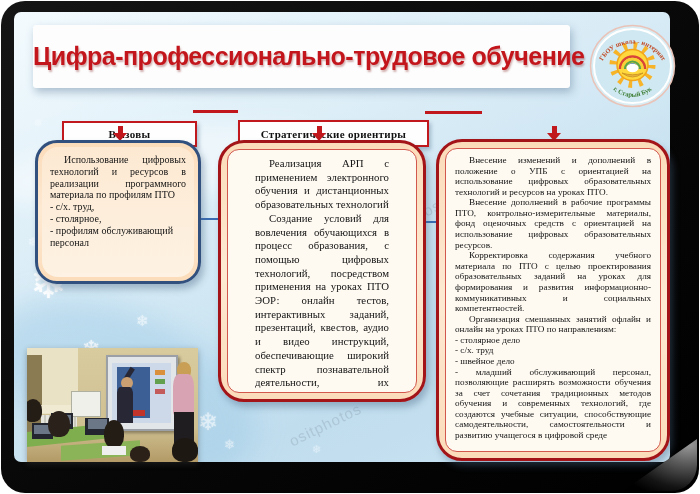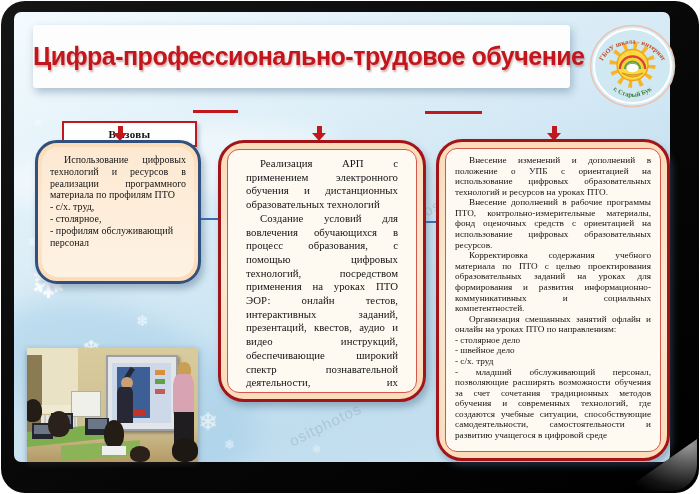--- a/index.html
+++ b/index.html
@@ -41,21 +41,21 @@
   .cbox.red{border:3px solid #a31418;border-radius:26px;}
   .inner{position:absolute;inset:6px;background:#fefaf2;border:1px solid #d2574d;border-radius:12px;
          overflow:hidden;}
   .innerL{position:absolute;inset:4px;background:linear-gradient(180deg,#fde9d2,#fdf2e3);border-radius:16px;
           overflow:hidden;}
   .txt{color:#141414;}
   .txt p{margin:0;text-align:justify;text-align-last:left;}
   .txt .ind{text-indent:14px;}
   .txt .li{text-align:left;}
   .t-left{font-size:10px;line-height:1.18;padding:7px 8px;}
-  .t-mid{font-size:10.8px;line-height:1.27;padding:7px 18px;}
+  .t-mid{font-size:10.8px;line-height:1.27;padding:7px 27px;}
   .t-right{font-size:9.2px;line-height:1.15;padding:6px 9px;}
   .photo{position:absolute;left:27px;top:348px;width:171px;height:114px;overflow:hidden;
          box-shadow:0 2px 6px rgba(60,60,60,.4);background:linear-gradient(180deg,#d8cb9e 0%,#cfc091 70%,#b39a66 100%);}
   .photo div{position:absolute;}
   .ph-wall-left{left:0;top:0;width:30%;height:58%;background:#e9e2c4;}
   .ph-door{left:0;top:6%;width:9%;height:74%;background:#8b7b52;}
   .ph-sill{left:4%;top:50%;width:27%;height:7%;background:#f0ead2;}
   .ph-radiator{left:8%;top:59%;width:21%;height:17%;background:repeating-linear-gradient(90deg,#e6e6de 0 3px,#c9c9bd 3px 5px);}
   .ph-easel{left:26%;top:38%;width:16%;height:21%;background:#eff0ea;border:1px solid #b0b0a0;}
   .ph-board{left:46%;top:6%;width:40%;height:63%;background:#e3e6e8;border:2px solid #9aa0a6;
@@ -144,20 +144,23 @@
         </text>
         <text font-size="6.6" font-weight="bold" fill="#3e7d35" font-family="Liberation Serif, serif">
           <textPath href="#arcBot" startOffset="50%" text-anchor="middle">г. Старый Бук</textPath>
         </text>
       </svg>
     </div>
 
     <div class="hbox" style="left:62px;top:101px;width:131px;height:22px;">
       <span>Вызовы</span>
     </div>
+    <div class="hbox" style="left:238px;top:100px;width:187px;height:23px;">
+      <span>Стратегические ориентиры</span>
+    </div>
 
     <div class="conn" style="left:193px;top:110px;width:45px;"></div>
     <div class="conn" style="left:425px;top:111px;width:57px;"></div>
 
     <div class="arrow" style="left:113px;top:126px;">
       <div class="stem"></div>
         <div class="head"></div>
     </div>
     <div class="arrow" style="left:312px;top:126px;">
       <div class="stem"></div>
@@ -192,22 +195,22 @@
     </div>
 
     <div class="cbox red" style="left:436px;top:139px;width:228px;height:316px;">
       <div class="inner">
         <div class="txt t-right">
           <p class="ind">Внесение изменений и дополнений в положение о УПБ с ориентацией на использование цифровых образовательных технологий и ресурсов на уроках ПТО.</p>
           <p class="ind">Внесение дополнений в рабочие программы ПТО, контрольно-измерительные материалы, фонд оценочных средств с ориентацией на использование цифровых образовательных ресурсов.</p>
           <p class="ind">Корректировка содержания учебного материала по ПТО с целью проектирования образовательных заданий на уроках для формирования и развития информационно-коммуникативных и социальных компетентностей.</p>
           <p class="ind">Организация смешанных занятий офлайн и онлайн на уроках ПТО по направлениям:</p>
           <p class="li">- столярное дело</p>
+          <p class="li">- с/х. труд</p>
           <p class="li">- швейное дело</p>
-          <p class="li">- с/х. труд</p>
           <p>- младший обслуживающий персонал, позволяющие расширять возможности обучения за счет сочетания традиционных методов обучения и современных технологий, где создаются учебные ситуации, способствующие самодеятельности, самостоятельности и развитию учащегося в цифровой среде</p>
         </div>
       </div>
     </div>
 
     <div class="photo">
       <div class="ph-wall-left"></div>
       <div class="ph-door"></div>
       <div class="ph-sill"></div>
       <div class="ph-radiator"></div>

